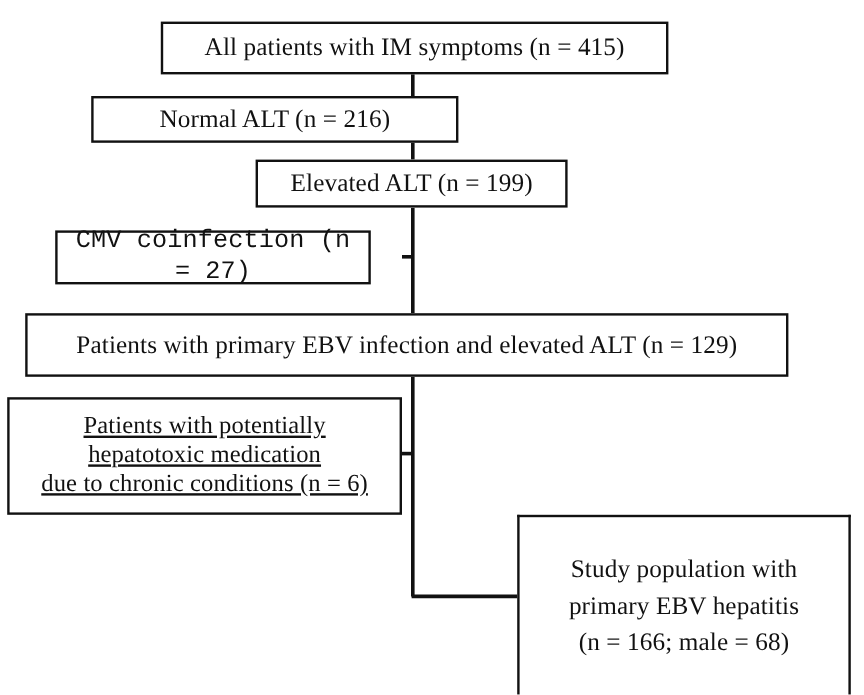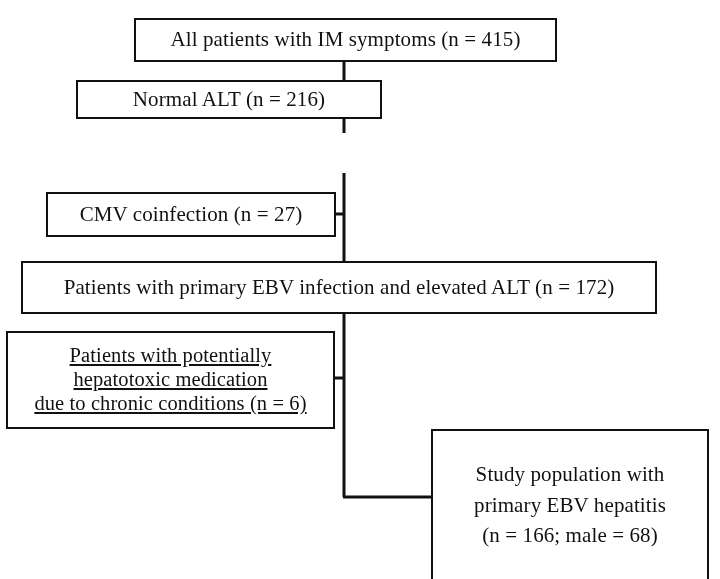--- a/index.html
+++ b/index.html
@@ -44,21 +44,21 @@
     box-sizing: border-box;
     font-size: 21px;
     line-height: 1.22;
     letter-spacing: 0.1px;
     white-space: pre-line;
   }
   
   #node-all-patients  { left: 134px; top: 18px;  width: 423px; height: 44px; }
   #node-normal-alt    { left: 76px;  top: 80px;  width: 306px; height: 39px; }
   #node-elevated-alt  { left: 213px; top: 133px; width: 260px; height: 40px; }
-  #node-cmv           { left: 46px;  top: 192px; width: 290px; height: 45px; }
+  #node-cmv           { left: 46px;  top: 192px; width: 263px; height: 45px; font-family: Liberation Mono, monospace; }
   #node-primary-ebv   { left: 21px;  top: 261px; width: 636px; height: 53px; }
   #node-medication    { left: 6px;   top: 331px; width: 329px; height: 98px; }
   #node-study-pop     { left: 431px; top: 429px; width: 278px; height: 150px;
                         border-bottom: none; }
 
   #node-medication .node-text { line-height: 1.16; font-size: 20.5px; text-decoration: underline; }
   #node-study-pop  .node-text { line-height: 1.45; font-size: 21px; }
 </style>
 </head>
 <body>
@@ -83,27 +83,30 @@
   </svg>
 
   <div class="node" id="node-all-patients">
     <span class="node-text">All patients with IM symptoms (n = 415)</span>
   </div>
 
   <div class="node" id="node-normal-alt">
     <span class="node-text">Normal ALT (n = 216)</span>
   </div>
 
+  <div class="node" id="node-elevated-alt">
+    <span class="node-text">Elevated ALT (n = 199)</span>
+  </div>
 
   <div class="node" id="node-cmv">
     <span class="node-text">CMV coinfection (n = 27)</span>
   </div>
 
   <div class="node" id="node-primary-ebv">
-    <span class="node-text">Patients with primary EBV infection and elevated ALT (n = 172)</span>
+    <span class="node-text">Patients with primary EBV infection and elevated ALT (n = 129)</span>
   </div>
 
   <div class="node" id="node-medication">
     <span class="node-text">Patients with potentially
 hepatotoxic medication
 due to chronic conditions (n = 6)</span>
   </div>
 
   <div class="node" id="node-study-pop">
     <span class="node-text">Study population with

